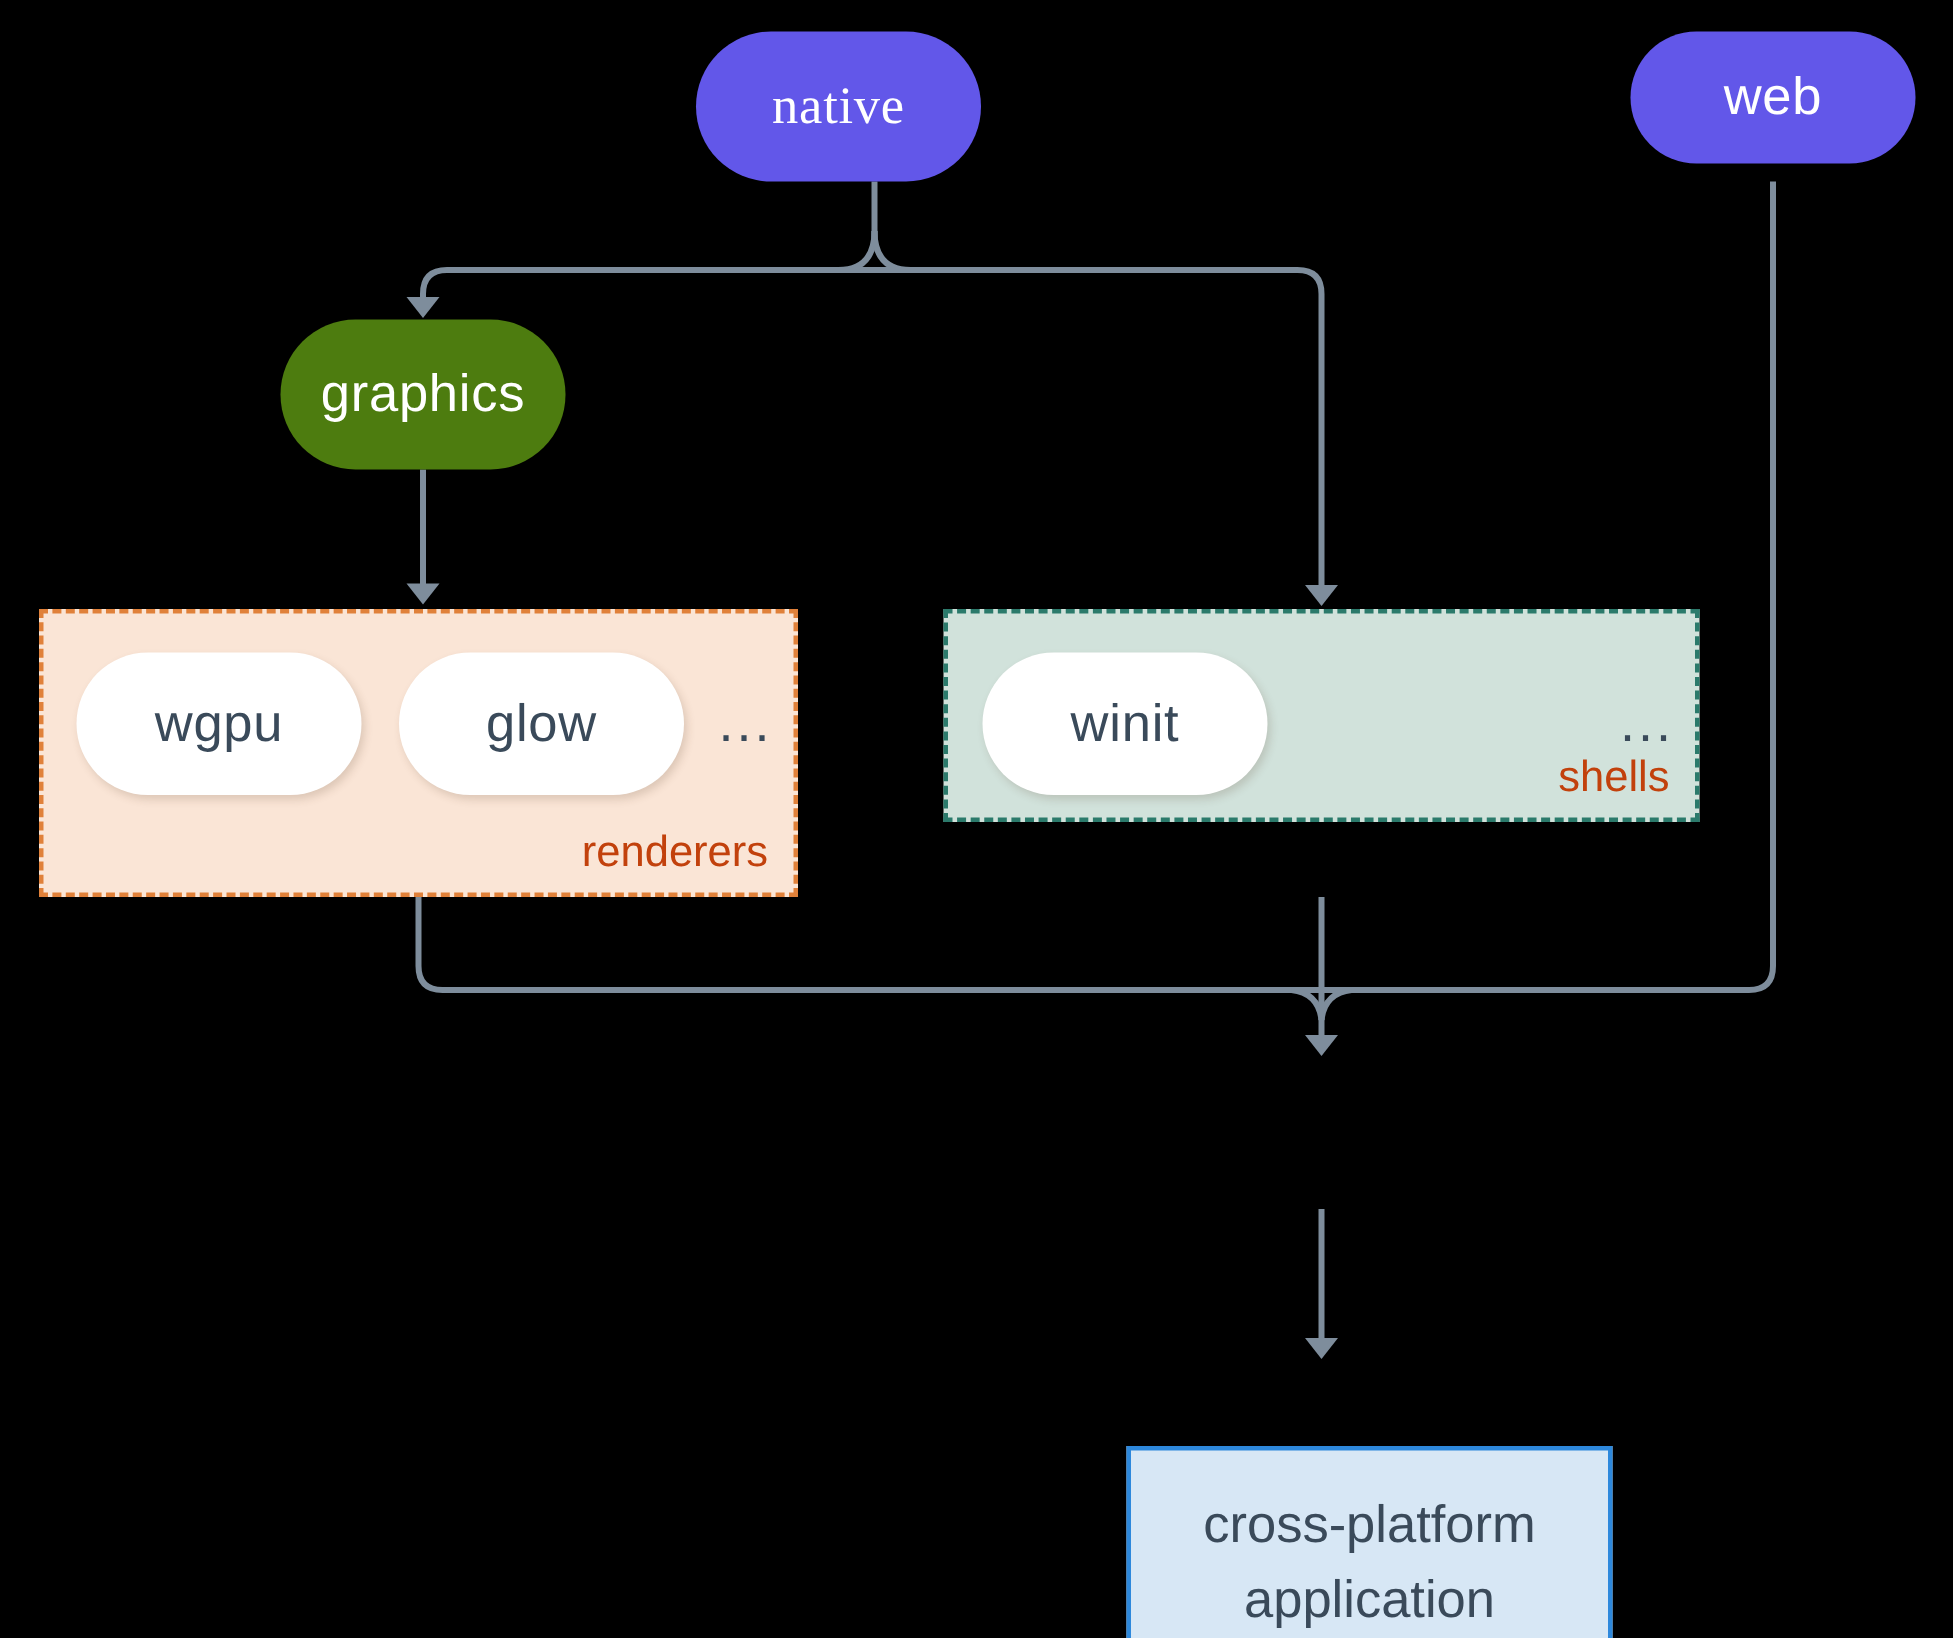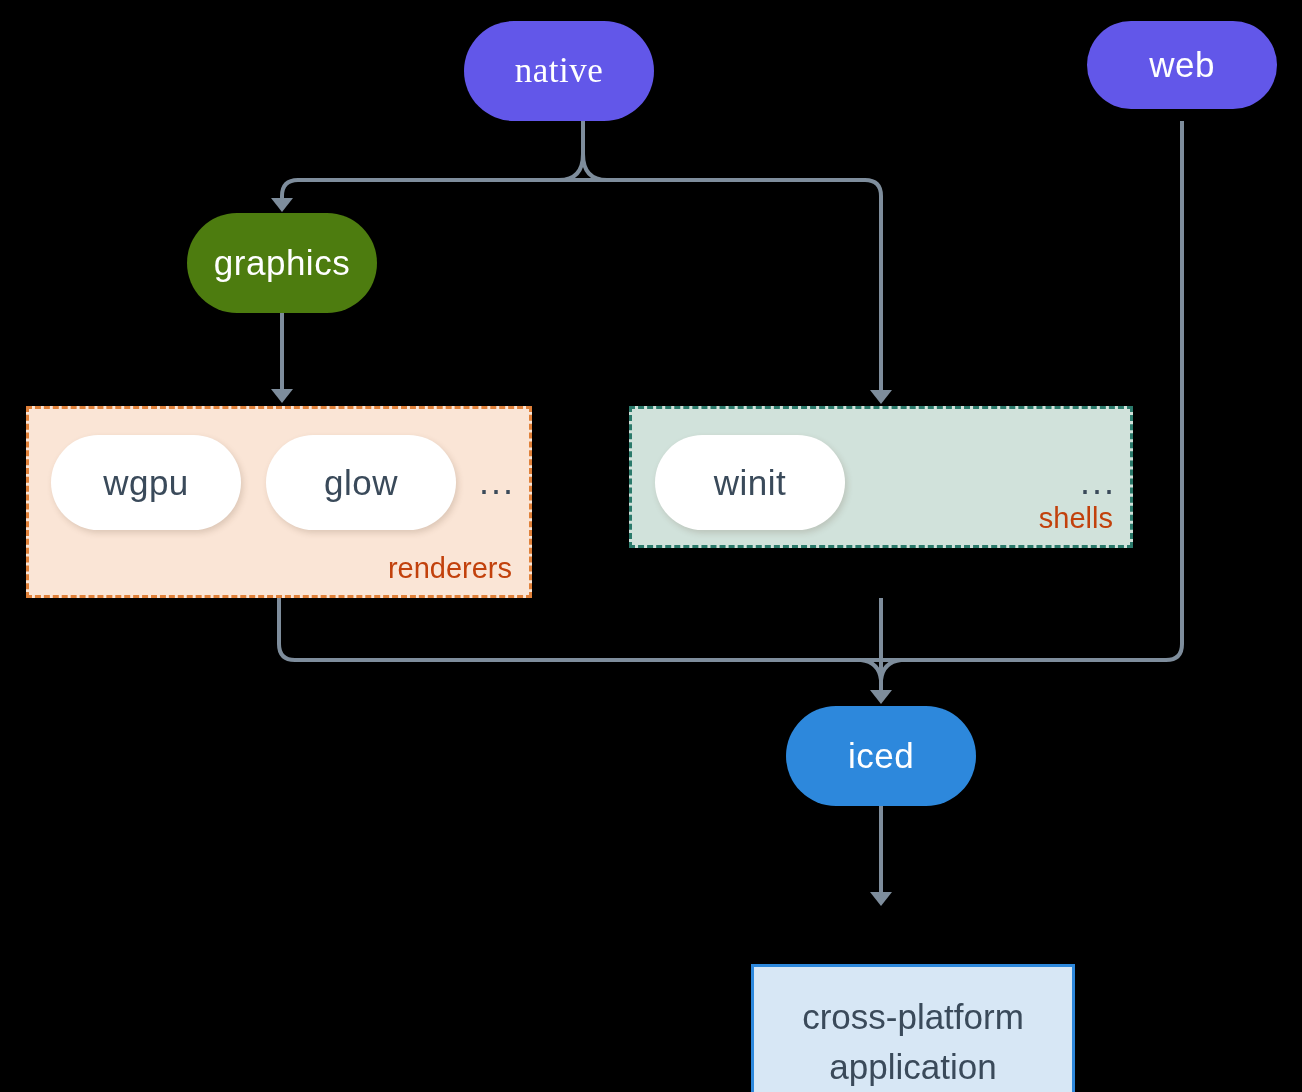--- a/index.html
+++ b/index.html
@@ -143,22 +143,19 @@
   </div>
 
   <div class="group shells" style="left:629px; top:406px; width:504px; height:142px;">
     <div class="pill white inner-pill" style="left:23px; top:26px;">
       <span>winit</span>
     </div>
     <span class="ellipsis" style="right:14px; top:52px;">...</span>
     <span class="group-label">shells</span>
   </div>
 
-  <div class="pill blue" style="left:786px; top:706px; width:190px; height:100px;">
-    <span>iced</span>
-  </div>
 
   <div class="app-box" style="left:719px; top:964px; width:324px; height:156px;margin-left:32px;">
     <span>cross-platform</span>
     <span>application</span>
   </div>
 
 </div>
 
 </body></html>

